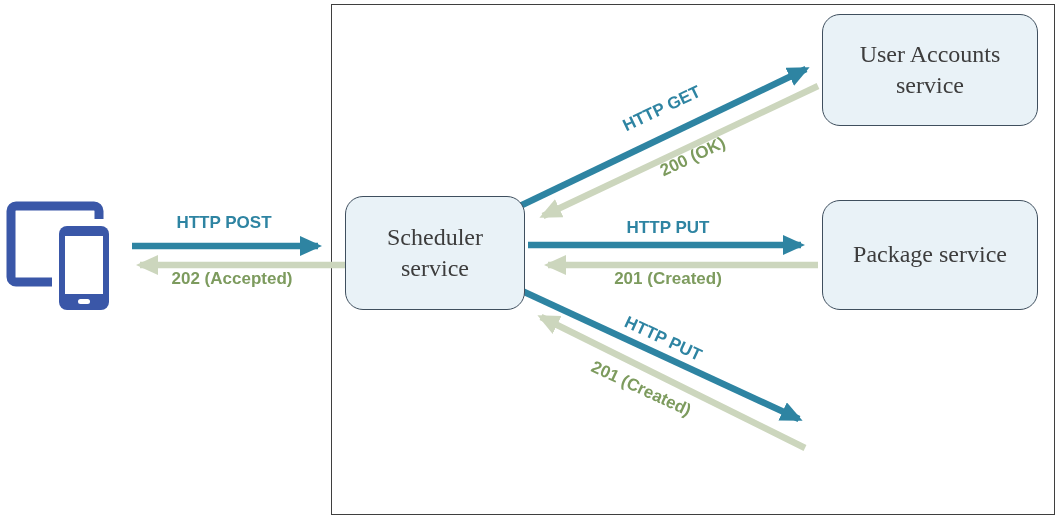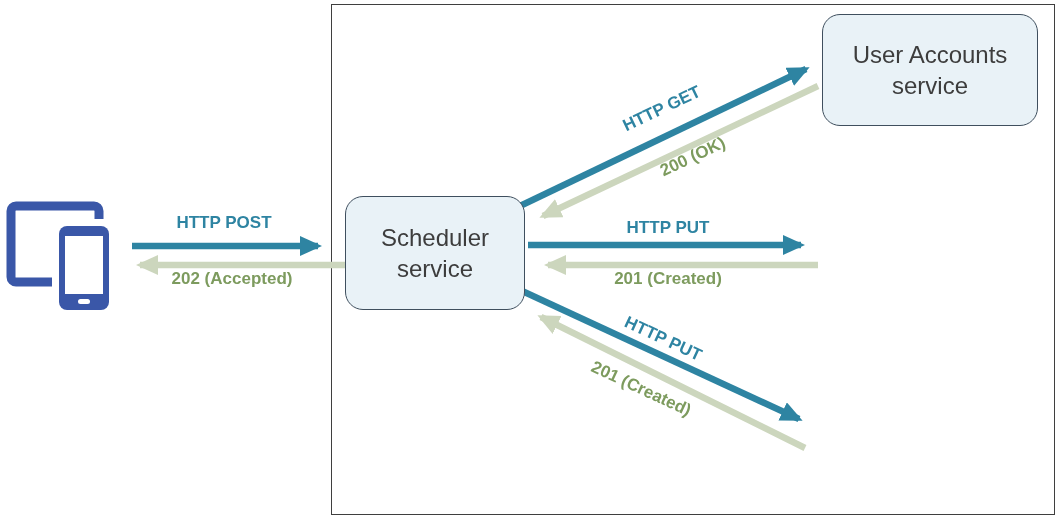--- a/index.html
+++ b/index.html
@@ -13,21 +13,21 @@
     --frame-border:#3f3f3f;
   }
   *{margin:0;padding:0;box-sizing:border-box;}
   body{font-family:"Liberation Sans",sans-serif;background:#ffffff;}
   .canvas{position:relative;width:1061px;height:519px;background:#ffffff;overflow:hidden;}
   .frame{position:absolute;left:331px;top:4px;width:724px;height:511px;border:1.6px solid var(--frame-border);background:#ffffff;}
   svg.overlay{position:absolute;left:0;top:0;width:1061px;height:519px;}
   .node{
     position:absolute;background:var(--node-fill);border:1.6px solid var(--node-border);
     border-radius:18px;display:flex;align-items:center;justify-content:center;
-    text-align:center;font-size:24px;color:#3d3d3d;line-height:1.3;padding:16px;
+    text-align:center;font-size:24px;color:#3d3d3d;line-height:1.3;padding:16px;font-family:Liberation Serif, serif;
   }
   .edge-label{position:absolute;font-weight:bold;font-size:17px;white-space:nowrap;
     transform:translate(-50%,-50%);}
   .req{color:var(--request-text);}
   .res{color:var(--response-text);}
   .rot-up{transform:translate(-50%,-50%) rotate(-25.5deg);}
   .rot-down{transform:translate(-50%,-50%) rotate(25deg);}
   .req-line{stroke:var(--request-arrow);stroke-width:6.5;fill:none;}
   .res-line{stroke:var(--response-arrow);stroke-width:6.5;fill:none;}
   .req-fill{fill:var(--request-arrow);}
@@ -75,20 +75,23 @@
   </svg>
 
   <div class="node" style="left:345px;top:196px;width:180px;height:114px;">
     <span>Scheduler service</span>
   </div>
 
   <div class="node" style="left:822px;top:14px;width:216px;height:112px;">
     <span>User Accounts service</span>
   </div>
 
+  <div class="node" style="left:822px;top:200px;width:216px;height:110px;">
+    <span>Package service</span>
+  </div>
 
 
   <div class="edge-label req" style="left:224px;top:223px;">HTTP POST</div>
   <div class="edge-label res" style="left:232px;top:279px;text-align:center;">202 (Accepted)</div>
 
   <div class="edge-label req rot-up" style="left:662px;top:109px;">HTTP GET</div>
   <div class="edge-label res rot-up" style="left:693px;top:157px;">200 (OK)</div>
 
   <div class="edge-label req" style="left:668px;top:228px;">HTTP PUT</div>
   <div class="edge-label res" style="left:668px;top:279px;">201 (Created)</div>

